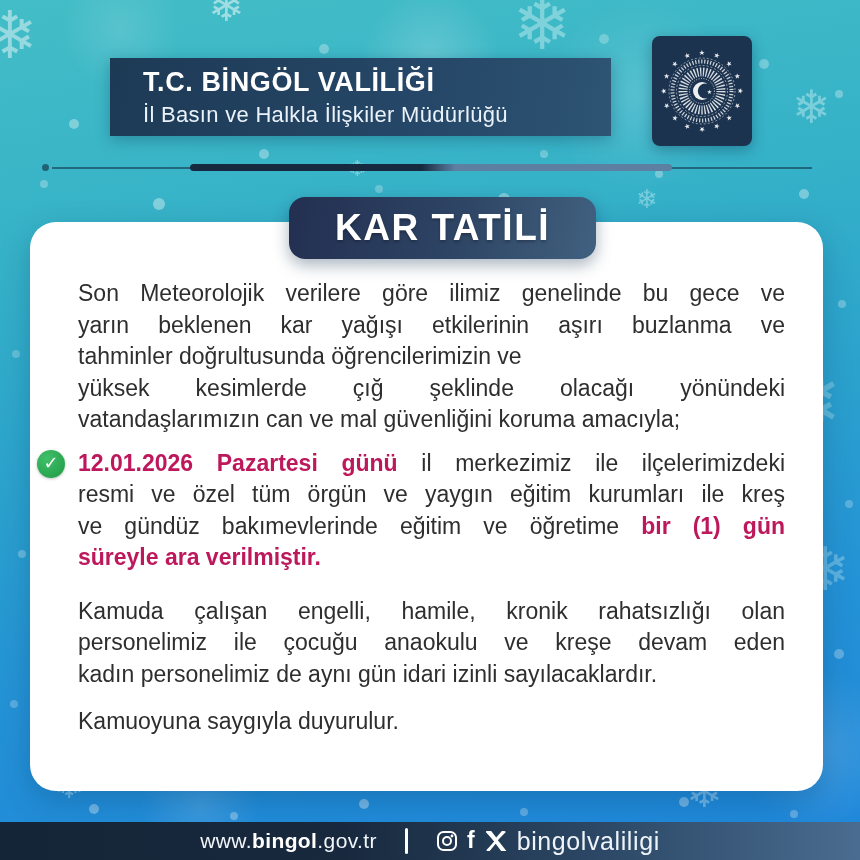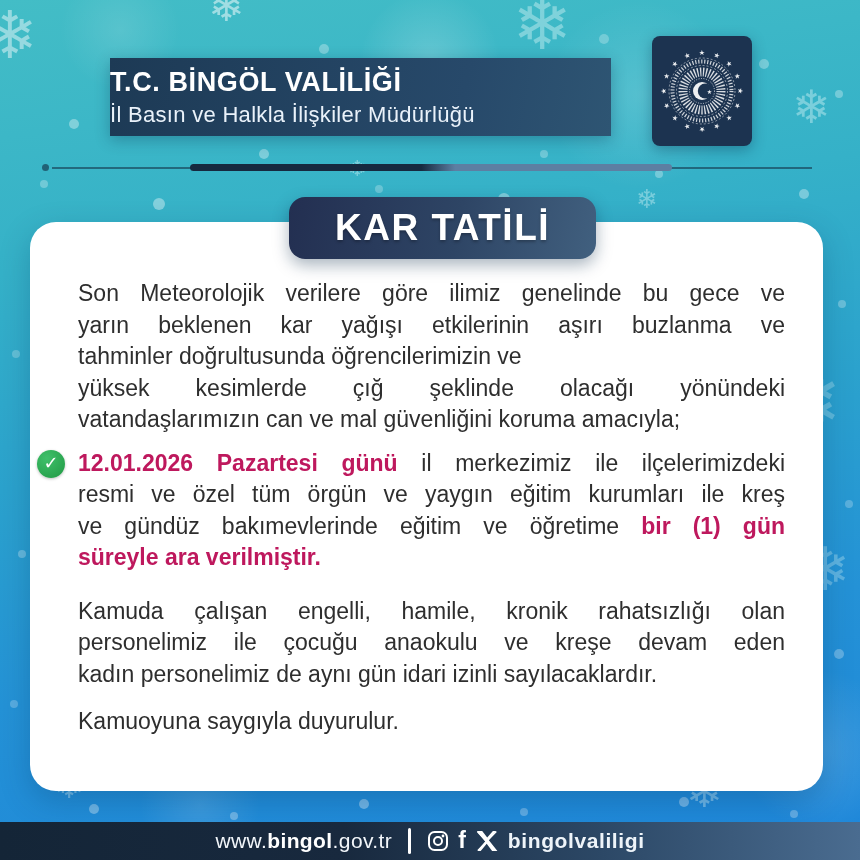--- a/index.html
+++ b/index.html
@@ -31,21 +31,21 @@
       680px 798px 0 1px rgba(255,255,255,.34), 790px 810px 0 0 rgba(255,255,255,.28),
       838px 300px 0 0 rgba(255,255,255,.28), 845px 500px 0 0 rgba(255,255,255,.24),
       835px 650px 0 1px rgba(255,255,255,.28), 12px 350px 0 0 rgba(255,255,255,.24),
       18px 550px 0 0 rgba(255,255,255,.28), 10px 700px 0 0 rgba(255,255,255,.24);
   }
   .flake{position:absolute;color:rgba(235,252,253,.38);filter:blur(.6px);user-select:none;line-height:1;}
   
   .header-bar{
     position:absolute;left:110px;top:58px;width:501px;height:78px;
     background:linear-gradient(100deg,#1d3a55 0%,#27496a 70%,#2e5573 100%);
-    display:flex;flex-direction:column;justify-content:center;box-sizing:border-box;
+    display:flex;flex-direction:column;justify-content:center;padding-left:33px;box-sizing:border-box;
     box-shadow:0 4px 14px rgba(10,40,70,.30);
   }
   .header-title{color:#ffffff;font-size:27px;font-weight:bold;letter-spacing:.6px;}
   .header-subtitle{color:#eaf2fa;font-size:22px;margin-top:4px;letter-spacing:.3px;}
   .emblem-box{position:absolute;left:652px;top:36px;width:100px;height:110px;background:#1c3350;
     border-radius:8px;box-shadow:0 4px 14px rgba(10,40,70,.35);}
   
   .divider-thin{position:absolute;left:52px;top:167px;width:760px;height:2px;background:rgba(16,42,64,.55);}
   .divider-dot{position:absolute;left:42px;top:164px;width:7px;height:7px;border-radius:50%;background:rgba(16,42,64,.6);}
   .divider-thick{position:absolute;left:190px;top:164px;width:482px;height:7px;border-radius:4px;
@@ -74,28 +74,28 @@
   .check{
     position:absolute;left:-41px;top:2px;width:28px;height:28px;border-radius:50%;
     background:radial-gradient(circle at 35% 30%,#3fc06a,#28a24d 75%);
     color:#fff;font-size:18px;font-weight:bold;display:flex;align-items:center;justify-content:center;
     box-shadow:0 1px 3px rgba(0,0,0,.25);
   }
   
   .footer-bar{
     position:absolute;left:0;bottom:0;width:860px;height:38px;z-index:4;
     background:linear-gradient(90deg,#142537 0%,#18293e 40%,#2c4866 70%,#4a6c90 100%);
-    display:flex;align-items:center;justify-content:center;gap:8px;color:#fff;
+    display:flex;align-items:center;justify-content:center;gap:20px;color:#fff;
   }
   .site{font-size:21px;letter-spacing:.4px;color:#f2f6fa;}
   .site b{color:#ffffff;}
   .footer-divider{width:3px;height:26px;background:#ffffff;border-radius:2px;margin:0 8px;}
   .social-icons{display:flex;align-items:center;gap:9px;}
   .fb-f{font-size:23px;font-weight:bold;line-height:1;transform:translateY(-1px);}
-  .handle{font-size:21px;color:#eef4f9;letter-spacing:.6px;font-weight:bold;}
+  .handle{font-size:25px;color:#eef4f9;letter-spacing:.6px;}
   svg{display:block;}
 </style>
 </head>
 <body>
 
 <div class="stage">
 
   <div class="dots"></div>
 
   <span class="flake" style="left:-18px;top:2px;font-size:66px;color:rgba(255,255,255,.45);">❄</span>

